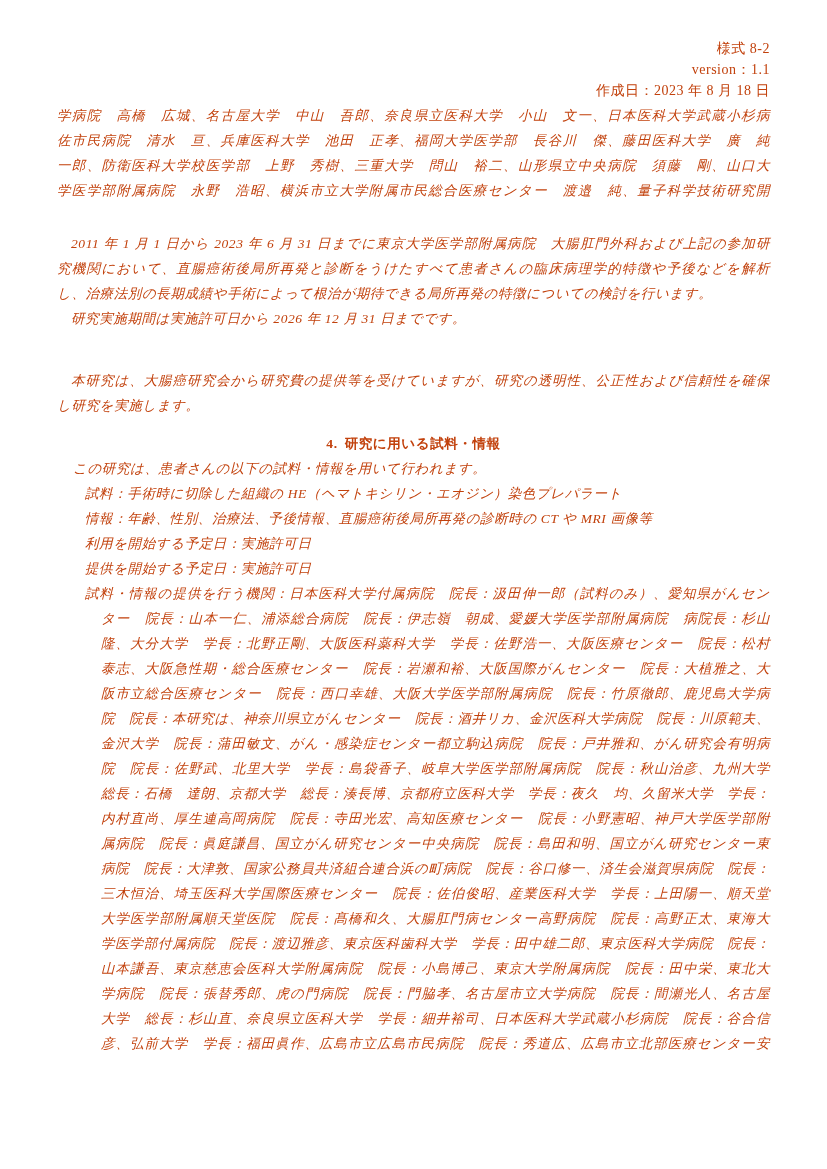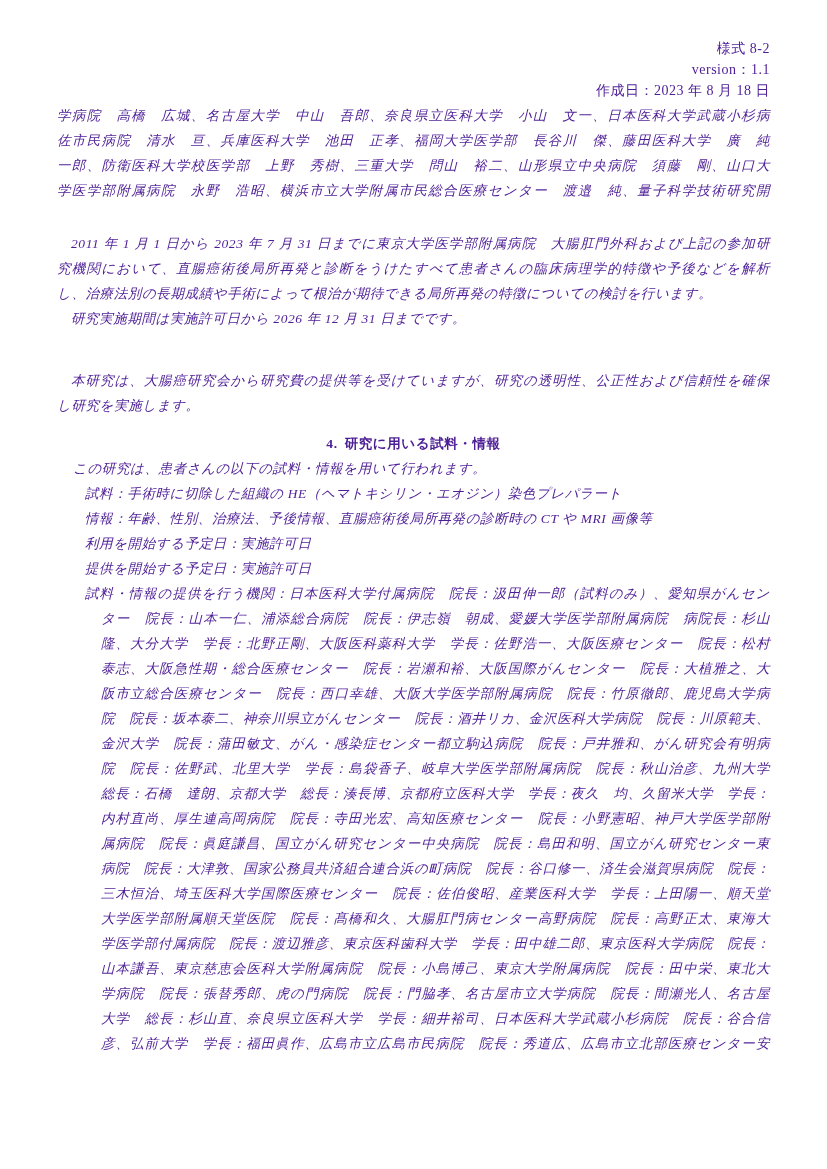--- a/index.html
+++ b/index.html
@@ -7,21 +7,21 @@
     padding: 0;
     background: #ffffff;
   }
   .page {
     position: relative;
     width: 827px;
     height: 1169px;
     box-sizing: border-box;
     padding: 38px 57px 0 57px;
     background: #ffffff;
-    color: #4c1d95;
+    color: #c2410c;
     font-family: "Liberation Serif", "DejaVu Serif", serif;
     font-size: 13.5px;
     overflow: hidden;
   }
   .doc-header {
     text-align: right;
     line-height: 21px;
     font-size: 14px;
     letter-spacing: 0.5px;
   }
@@ -71,21 +71,21 @@
   </div>
 
   <div class="block mt-a">
       <div class="line j">学病院　高橋　広城、名古屋大学　中山　吾郎、奈良県立医科大学　小山　文一、日本医科大学武蔵小杉病</div>
       <div class="line j">佐市民病院　清水　亘、兵庫医科大学　池田　正孝、福岡大学医学部　長谷川　傑、藤田医科大学　廣　純</div>
       <div class="line j">一郎、防衛医科大学校医学部　上野　秀樹、三重大学　問山　裕二、山形県立中央病院　須藤　剛、山口大</div>
       <div class="line j">学医学部附属病院　永野　浩昭、横浜市立大学附属市民総合医療センター　渡邉　純、量子科学技術研究開</div>
     </div>
 
   <div class="block ind-first mt-b">
-      <div class="line j">2011 年 1 月 1 日から 2023 年 7 月 31 日までに東京大学医学部附属病院　大腸肛門外科および上記の参加研</div>
+      <div class="line j">2011 年 1 月 1 日から 2023 年 6 月 31 日までに東京大学医学部附属病院　大腸肛門外科および上記の参加研</div>
       <div class="line j">究機関において、直腸癌術後局所再発と診断をうけたすべて患者さんの臨床病理学的特徴や予後などを解析</div>
       <div class="line">し、治療法別の長期成績や手術によって根治が期待できる局所再発の特徴についての検討を行います。</div>
     </div>
 
   <div class="block ind-first">
       <div class="line">研究実施期間は実施許可日から 2026 年 12 月 31 日までです。</div>
     </div>
 
   <div class="block ind-first mt-c">
       <div class="line j">本研究は、大腸癌研究会から研究費の提供等を受けていますが、研究の透明性、公正性および信頼性を確保</div>
@@ -106,21 +106,21 @@
       <div class="line">利用を開始する予定日：実施許可日</div>
       <div class="line">提供を開始する予定日：実施許可日</div>
     </div>
 
   <div class="block provider">
       <div class="line j">試料・情報の提供を行う機関：日本医科大学付属病院　院長：汲田伸一郎（試料のみ）、愛知県がんセン</div>
       <div class="line j">ター　院長：山本一仁、浦添総合病院　院長：伊志嶺　朝成、愛媛大学医学部附属病院　病院長：杉山</div>
       <div class="line j">隆、大分大学　学長：北野正剛、大阪医科薬科大学　学長：佐野浩一、大阪医療センター　院長：松村</div>
       <div class="line j">泰志、大阪急性期・総合医療センター　院長：岩瀬和裕、大阪国際がんセンター　院長：大植雅之、大</div>
       <div class="line j">阪市立総合医療センター　院長：西口幸雄、大阪大学医学部附属病院　院長：竹原徹郎、鹿児島大学病</div>
-      <div class="line j">院　院長：坂本泰二、神奈川県立がんセンター　院長：酒井リカ、金沢医科大学病院　院長：川原範夫、</div>
+      <div class="line j">院　院長：本研究は、神奈川県立がんセンター　院長：酒井リカ、金沢医科大学病院　院長：川原範夫、</div>
       <div class="line j">金沢大学　院長：蒲田敏文、がん・感染症センター都立駒込病院　院長：戸井雅和、がん研究会有明病</div>
       <div class="line j">院　院長：佐野武、北里大学　学長：島袋香子、岐阜大学医学部附属病院　院長：秋山治彦、九州大学</div>
       <div class="line j">総長：石橋　達朗、京都大学　総長：湊長博、京都府立医科大学　学長：夜久　均、久留米大学　学長：</div>
       <div class="line j">内村直尚、厚生連高岡病院　院長：寺田光宏、高知医療センター　院長：小野憲昭、神戸大学医学部附</div>
       <div class="line j">属病院　院長：眞庭謙昌、国立がん研究センター中央病院　院長：島田和明、国立がん研究センター東</div>
       <div class="line j">病院　院長：大津敦、国家公務員共済組合連合浜の町病院　院長：谷口修一、済生会滋賀県病院　院長：</div>
       <div class="line j">三木恒治、埼玉医科大学国際医療センター　院長：佐伯俊昭、産業医科大学　学長：上田陽一、順天堂</div>
       <div class="line j">大学医学部附属順天堂医院　院長：髙橋和久、大腸肛門病センター高野病院　院長：高野正太、東海大</div>
       <div class="line j">学医学部付属病院　院長：渡辺雅彦、東京医科歯科大学　学長：田中雄二郎、東京医科大学病院　院長：</div>
       <div class="line j">山本謙吾、東京慈恵会医科大学附属病院　院長：小島博己、東京大学附属病院　院長：田中栄、東北大</div>

